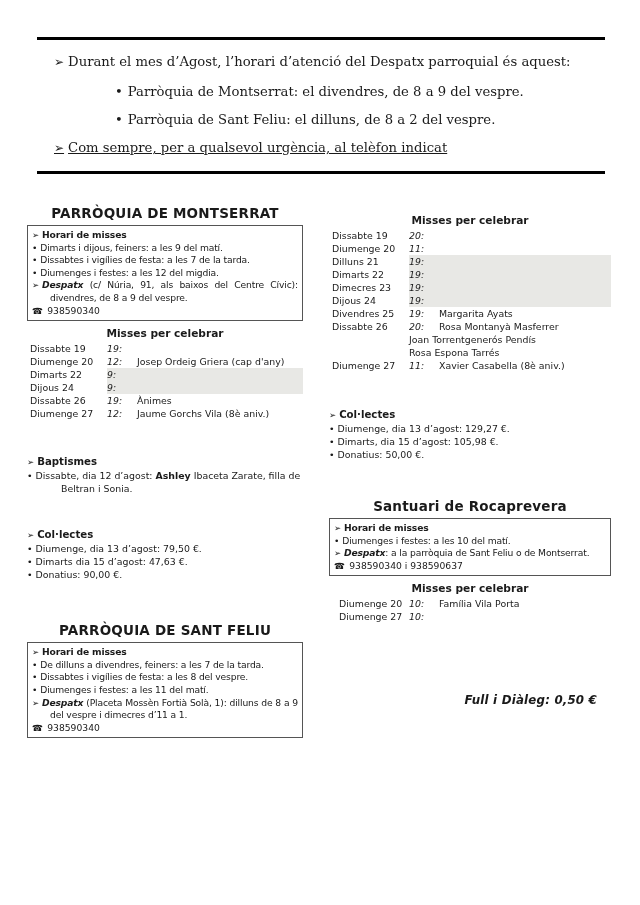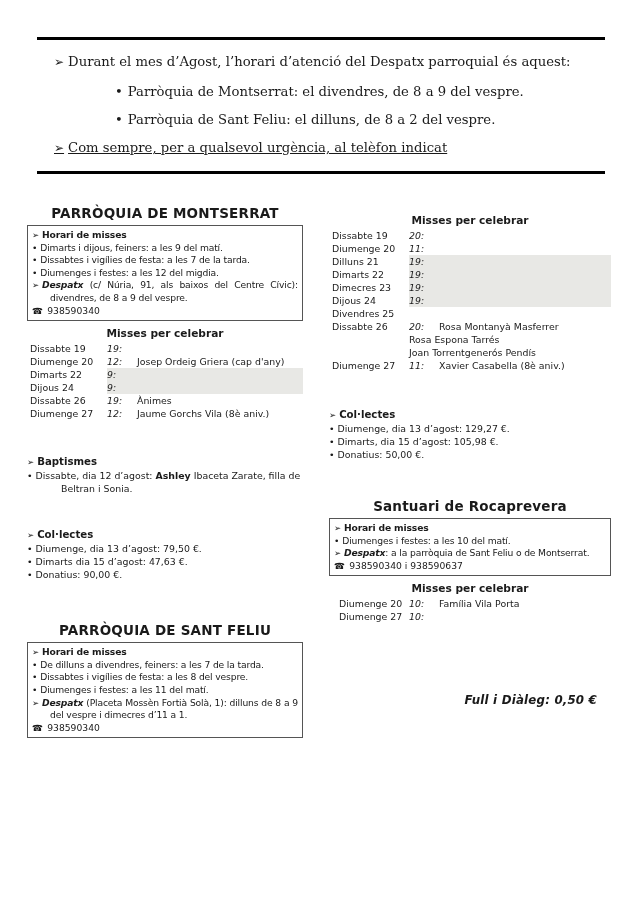--- a/index.html
+++ b/index.html
@@ -195,35 +195,36 @@
             <span class="mcell hl"><span class="mtime">19:</span><span></span></span>
           </div>
 
           <div class="mrow">
             <span class="mday">Dijous 24</span>
             <span class="mcell hl"><span class="mtime">19:</span><span></span></span>
           </div>
 
           <div class="mrow">
             <span class="mday">Divendres 25</span>
+            <span class="mcell"><span class="mtime">19:</span><span>Margarita Ayats</span></span>
           </div>
 
           <div class="mrow">
             <span class="mday">Dissabte 26</span>
             <span class="mcell"><span class="mtime">20:</span><span>Rosa Montanyà Masferrer</span></span>
           </div>
 
           <div class="mrow">
             <span class="mday"></span>
+            <span class="mcell"><span class="mtime"></span><span>Joan Torrentgenerós Pendís</span></span>
+          </div>
+
+          <div class="mrow">
+            <span class="mday"></span>
             <span class="mcell"><span class="mtime"></span><span>Rosa Espona Tarrés</span></span>
-          </div>
-
-          <div class="mrow">
-            <span class="mday"></span>
-            <span class="mcell"><span class="mtime"></span><span>Joan Torrentgenerós Pendís</span></span>
           </div>
 
           <div class="mrow">
             <span class="mday">Diumenge 27</span>
             <span class="mcell"><span class="mtime">11:</span><span>Xavier Casabella (8è aniv.)</span></span>
           </div>
         </div>
 
       <div class="section mt-coll-r">
         <div class="sec-heading"><span class="arr">➢</span><span>Col·lectes</span></div>

